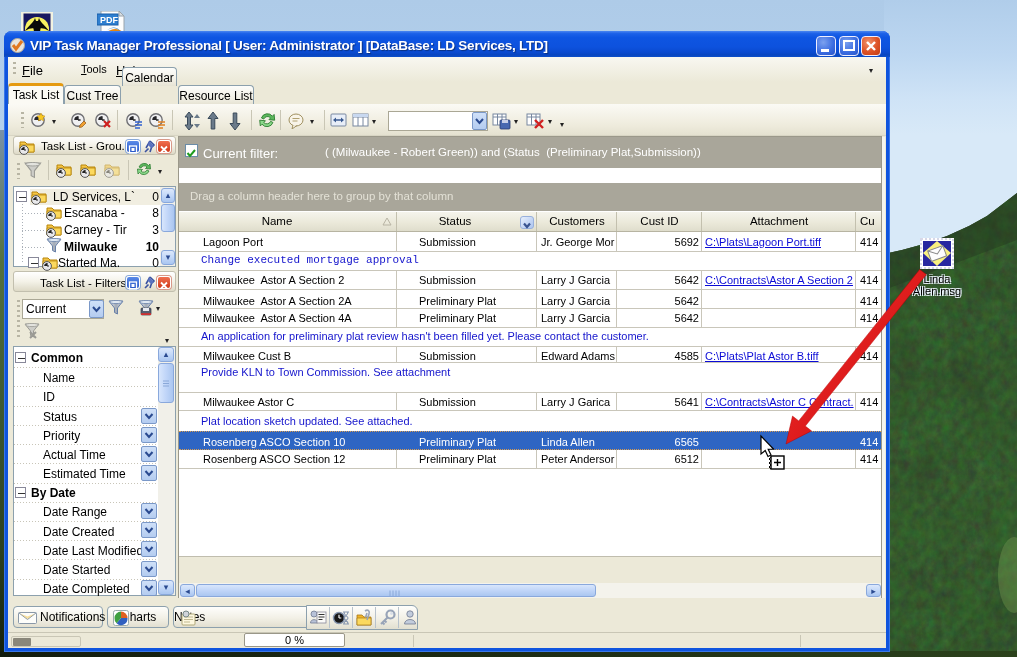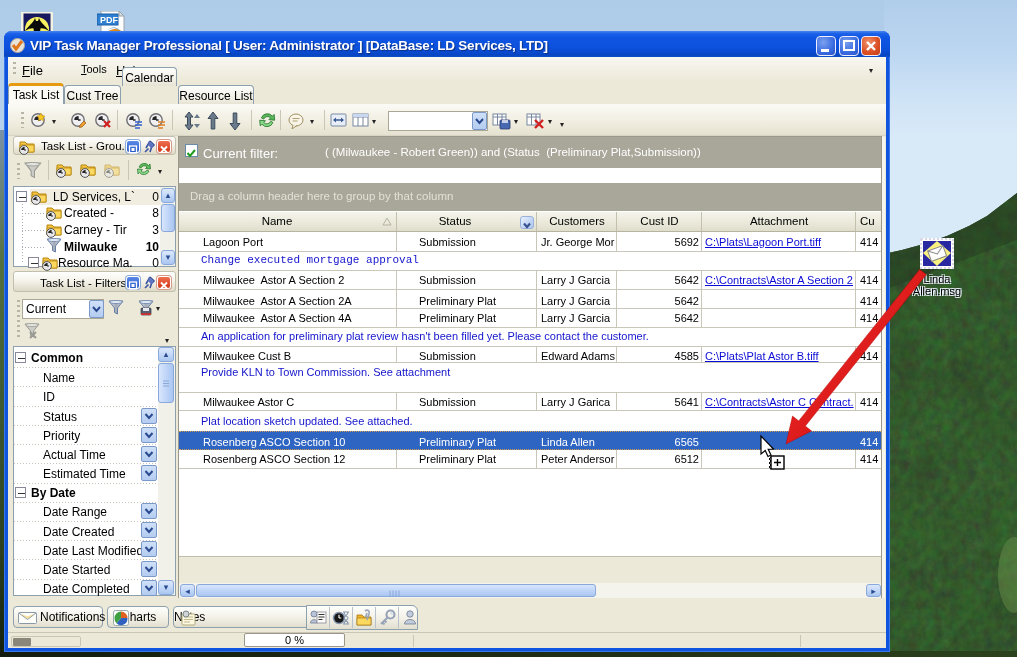--- a/index.html
+++ b/index.html
@@ -287,28 +287,28 @@
   </svg>
 <svg class="abs" style="left:18px;top:273px" width="17" height="17">
     <use href="#funnel"></use>
   </svg>
 
 <div class="abs" style="left:13px;top:186px;width:163px;height:81px;background:#fff;border:1px solid #8ca0ad;"></div>
 <div class="abs" style="left:30px;top:189px;width:130px;height:16px;background:#f1eee1;"></div>
 <div class="minus" style="left:16px;top:191px;"></div>
 <div class="txt" style="left:53px;top:190px;">LD Services, L`</div>
 <div class="txt" style="left:151px;top:190px;width:8px;text-align:right;">0</div>
-<div class="txt" style="left:64px;top:206px;">Created -</div>
+<div class="txt" style="left:64px;top:206px;">Escanaba -</div>
 <div class="txt" style="left:151px;top:206px;width:8px;text-align:right;">8</div>
 <div class="txt" style="left:64px;top:223px;">Carney - Tir</div>
 <div class="txt" style="left:151px;top:223px;width:8px;text-align:right;">3</div>
 <div class="txt" style="left:64px;top:240px;font-weight:bold;">Milwauke</div>
 <div class="txt" style="left:145px;top:240px;width:14px;text-align:right;font-weight:bold;">10</div>
 <div class="minus" style="left:28px;top:257px;"></div>
-<div class="txt" style="left:58px;top:256px;">Resource Ma.</div>
+<div class="txt" style="left:58px;top:256px;">Started Ma.</div>
 <div class="txt" style="left:151px;top:256px;width:8px;text-align:right;">0</div>
 <div class="abs" style="left:22px;top:204px;width:1px;height:59px;background:repeating-linear-gradient(180deg,#aab0b8 0 1px,transparent 1px 3px);"></div>
 <div class="abs" style="left:22px;top:213px;width:22px;height:1px;background:repeating-linear-gradient(90deg,#aab0b8 0 1px,transparent 1px 3px);"></div>
 <div class="abs" style="left:22px;top:230px;width:22px;height:1px;background:repeating-linear-gradient(90deg,#aab0b8 0 1px,transparent 1px 3px);"></div>
 <div class="abs" style="left:22px;top:247px;width:22px;height:1px;background:repeating-linear-gradient(90deg,#aab0b8 0 1px,transparent 1px 3px);"></div>
 
 <svg class="abs" style="left:31px;top:189px" width="18" height="16">
     <use href="#folderclock"></use>
   </svg>
 <svg class="abs" style="left:46px;top:205px" width="18" height="16">

